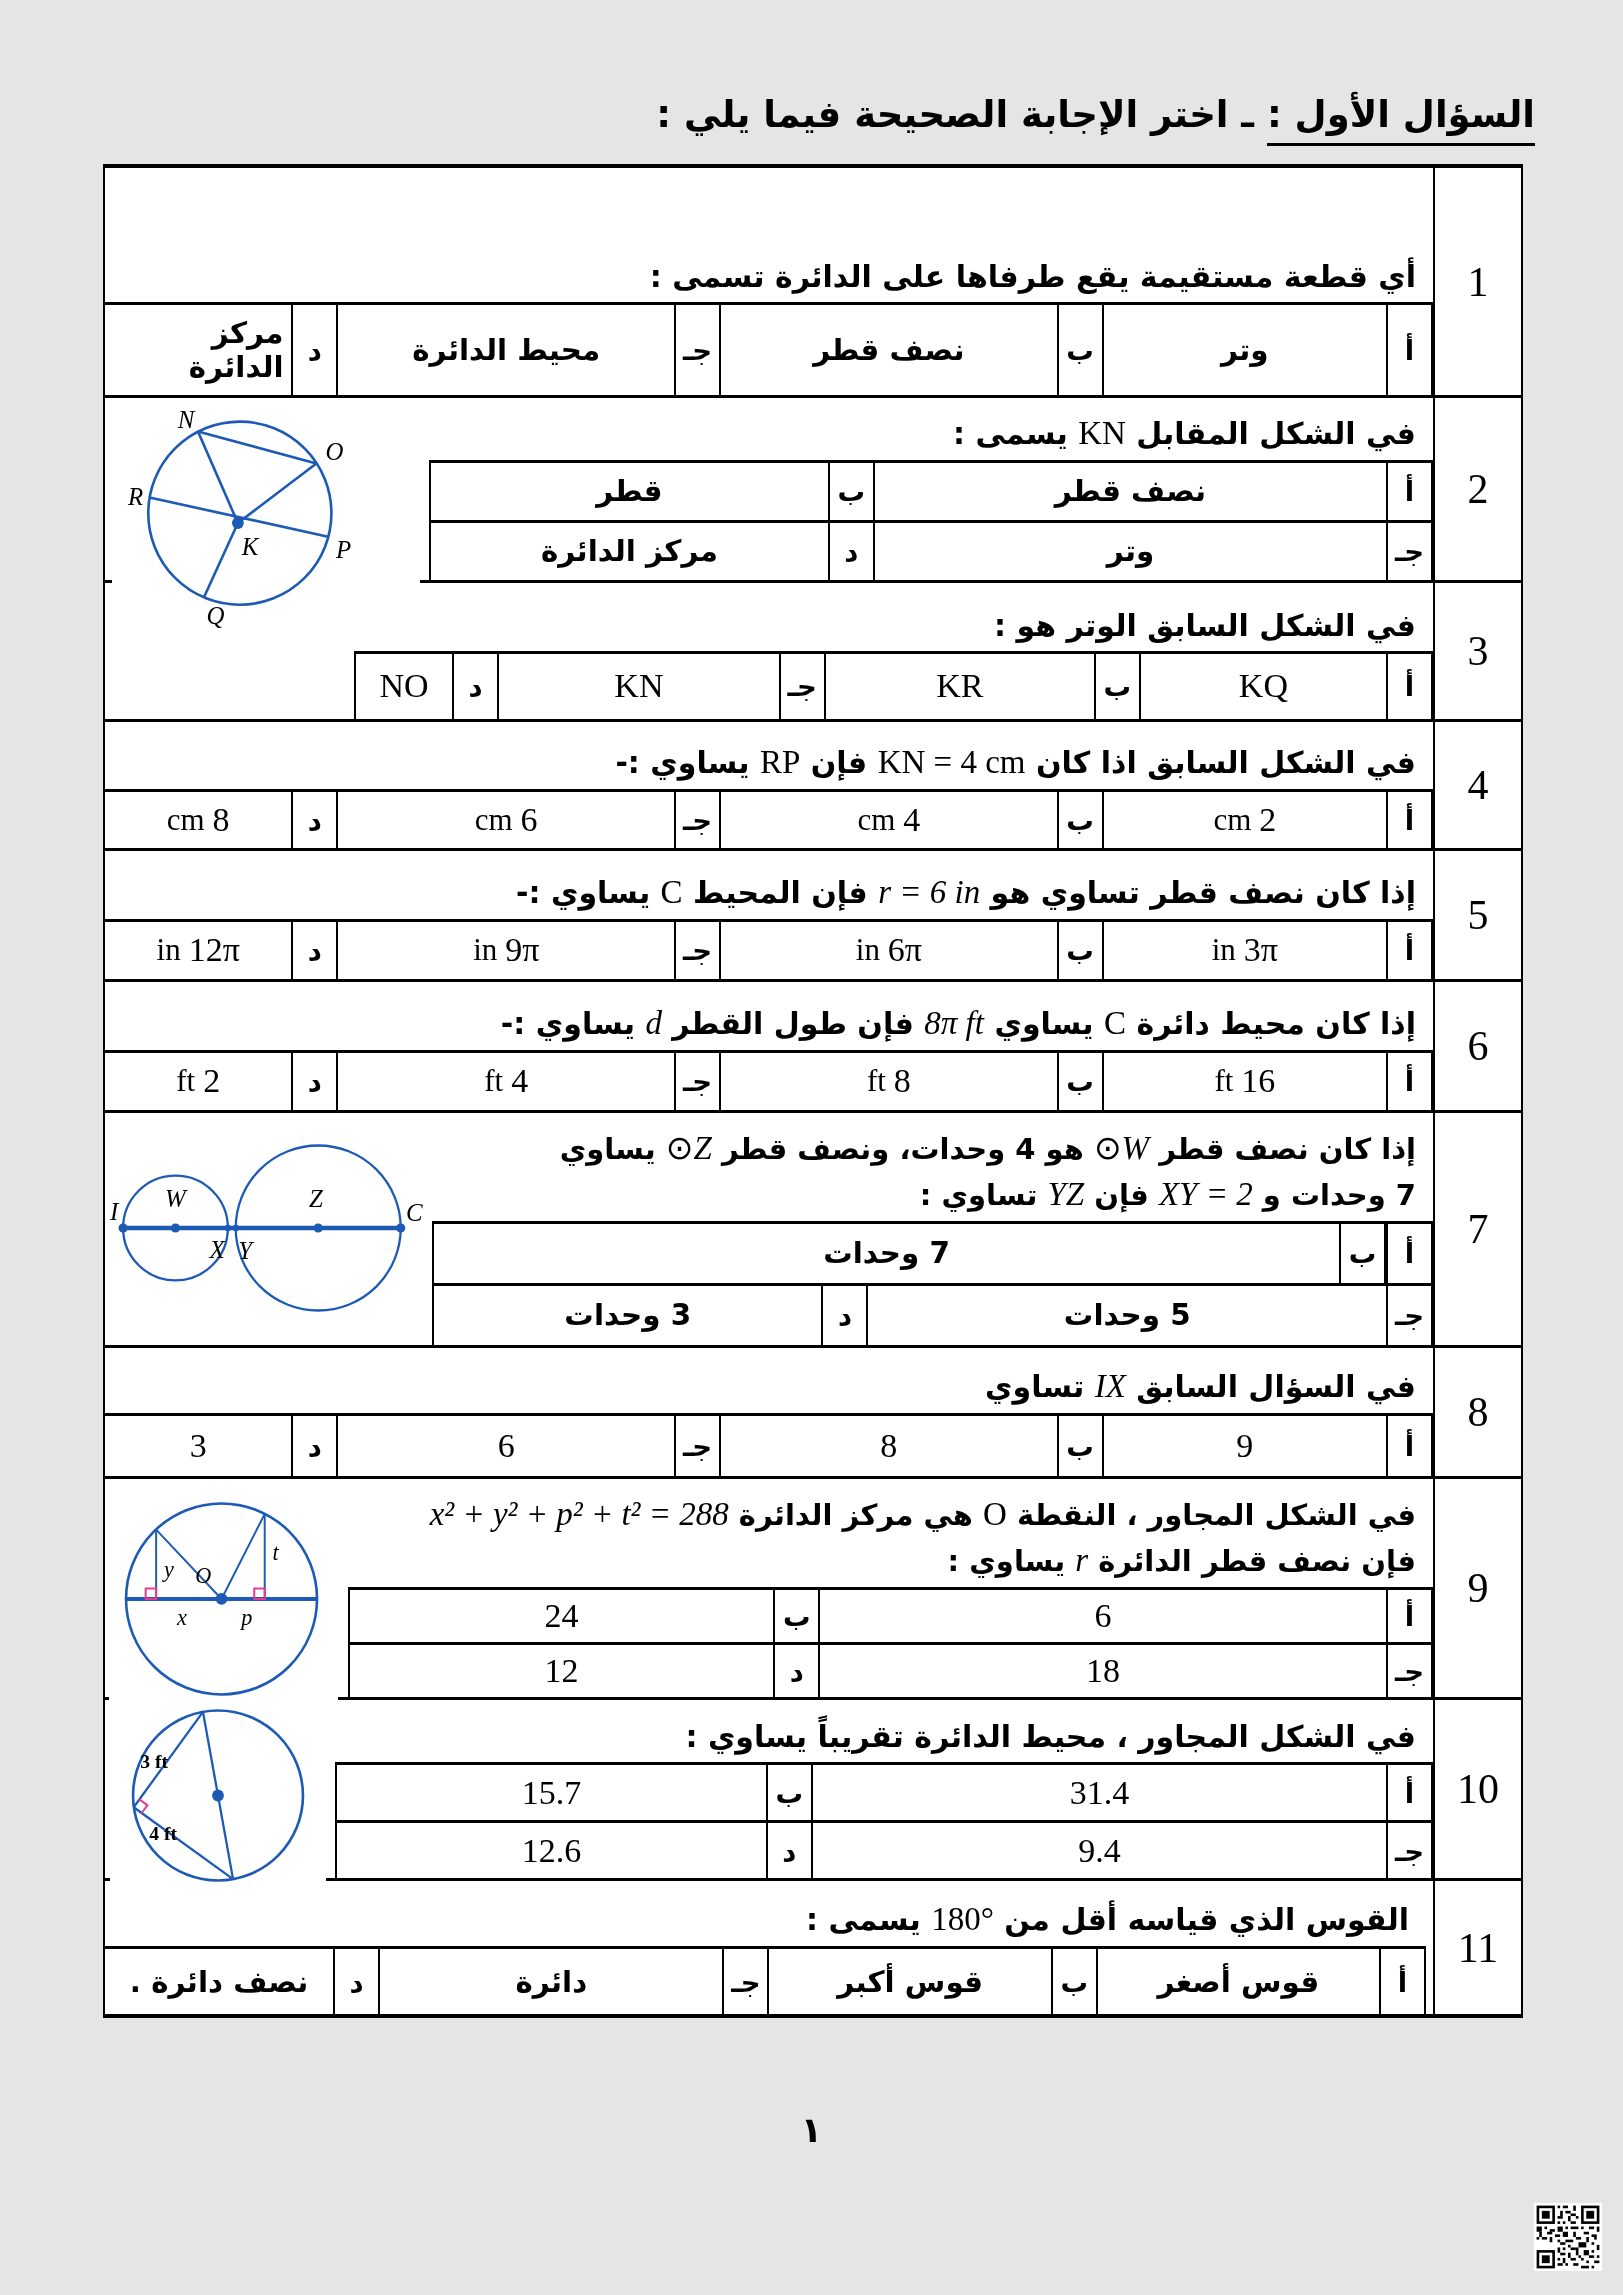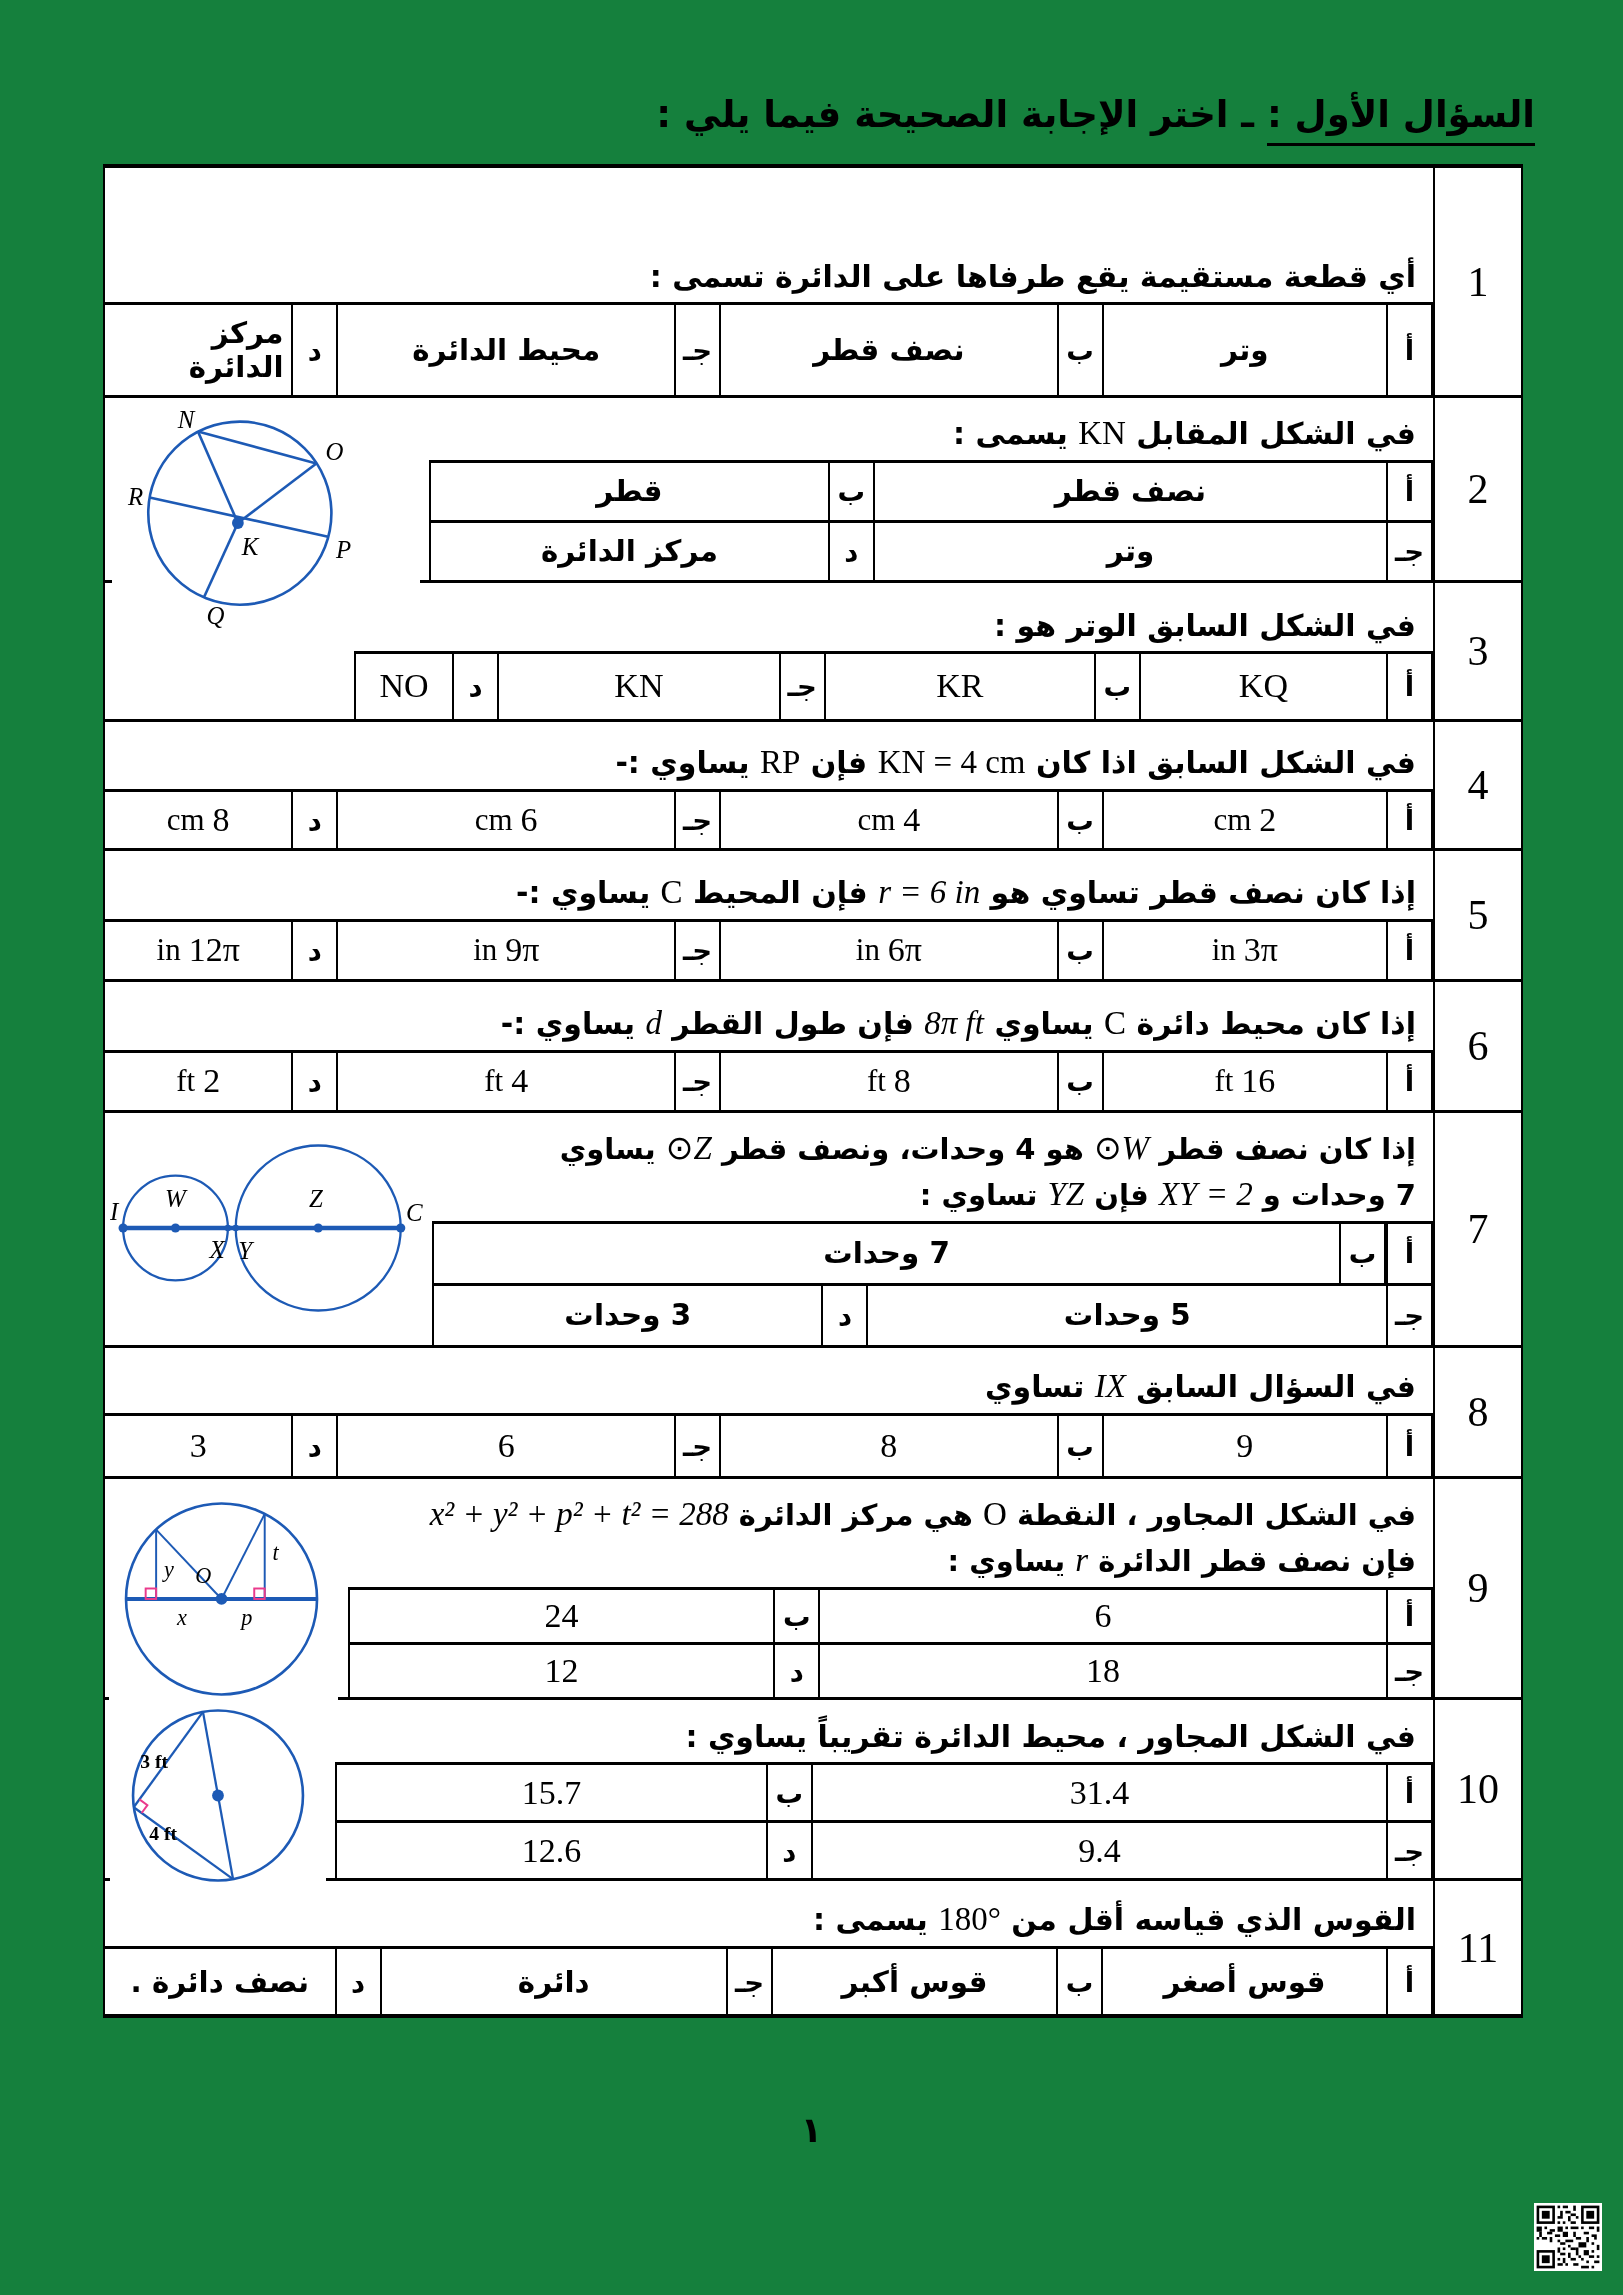--- a/index.html
+++ b/index.html
@@ -1,41 +1,41 @@
 <!DOCTYPE html>
 <html lang="ar" style="font-size:10.5px"><head>
 <meta charset="utf-8">
 <style>
   * { box-sizing: border-box; margin: 0; padding: 0; }
   html,body { background:#9a9a9a; }
   .page {
     position: relative;
     width: 1623px; height: 2295px;
     margin: 0 auto;
-    background: #15803d;
+    background: #e5e5e5;
     font-family: "DejaVu Sans", sans-serif;
     color: #000;
     overflow: hidden;
   }
   
   .title {
     position: absolute; top: 93px; right: 88px;
     direction: rtl; text-align: right;
     font-size: 37px; font-weight: 700;
     white-space: nowrap;
   }
   .title .u { border-bottom: 3.3px solid #000; padding-bottom: 6.5px; }
   
   .sheet {
     position: absolute; left: 103px; top: 164px; width: 1420px;
     border: 2.6px solid #000; border-top-width: 4.6px; border-bottom-width: 4.6px;
     background: #fff;
   }
   .qblock { display: flex; flex-direction: row; border-bottom: 3.9px solid #000; overflow: visible; }
-  .qblock:last-child { border-bottom: none; }
+  .qblock:last-child { border-bottom: none; gap: 7px; }
   .qcontent { flex: 1; position: relative; overflow: visible; }
   .qnum {
     width: 88px; flex: 0 0 88px;
     border-left: 2px solid #000;
     display: flex; align-items: center; justify-content: center;
     font-family: "Liberation Serif", serif; font-size: 42px;
   }
   .qtext {
     direction: rtl; text-align: right;
     font-size: 30px; font-weight: 700;

